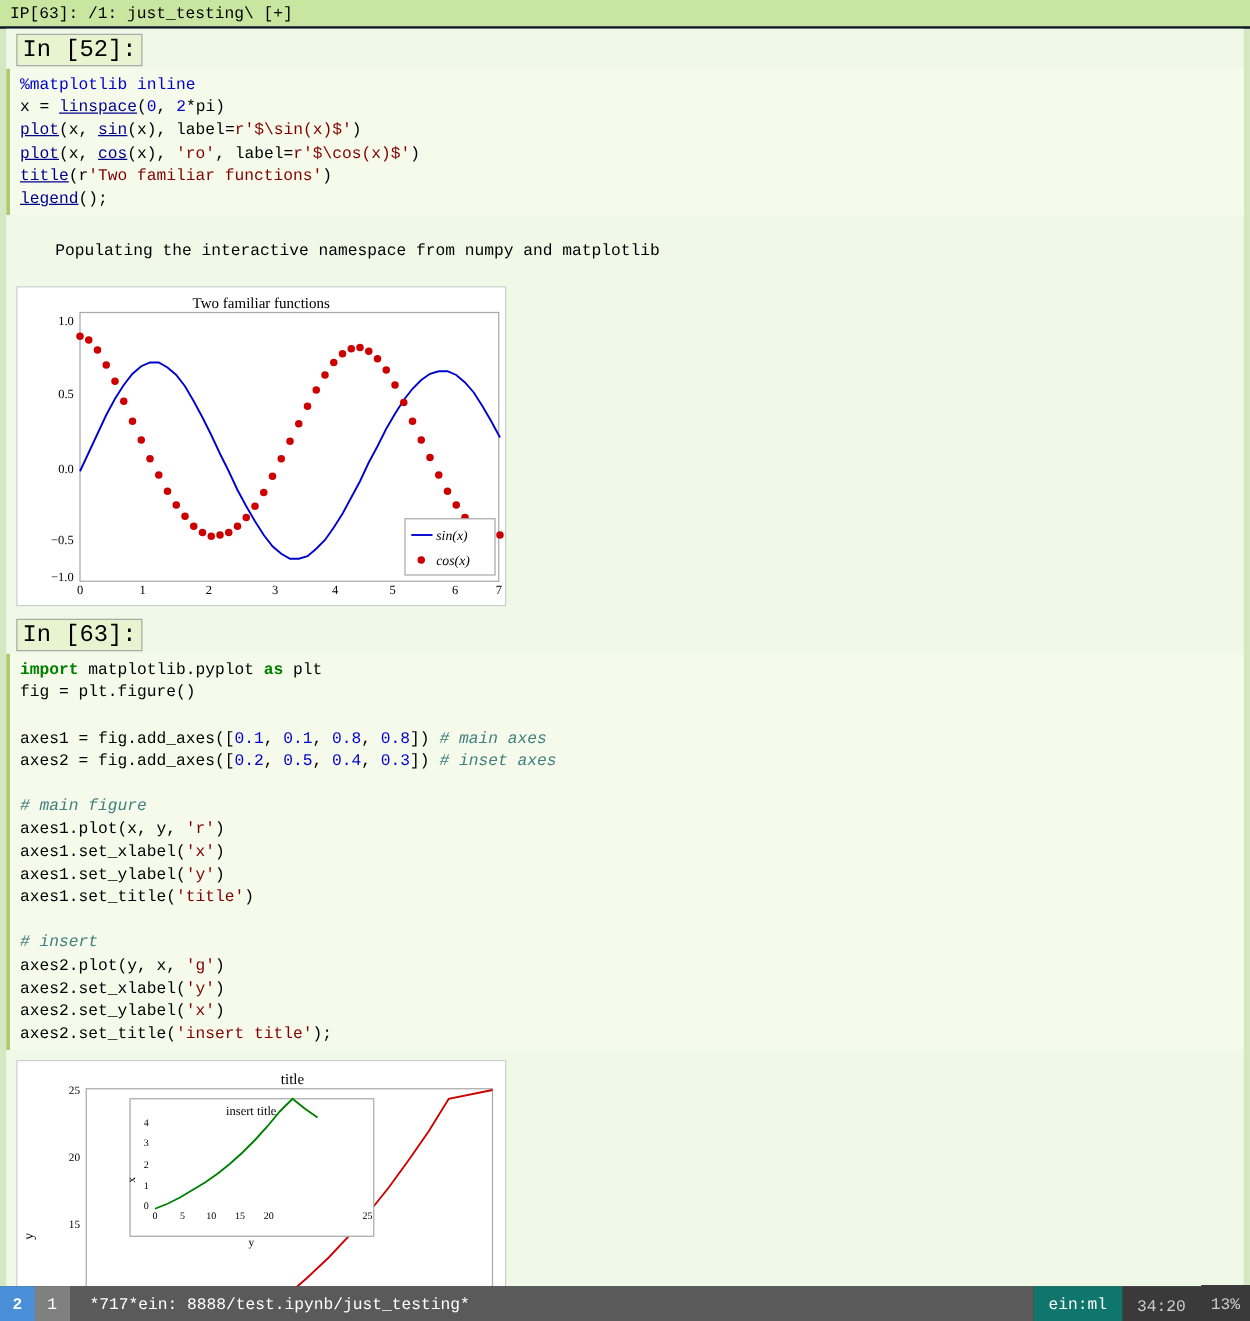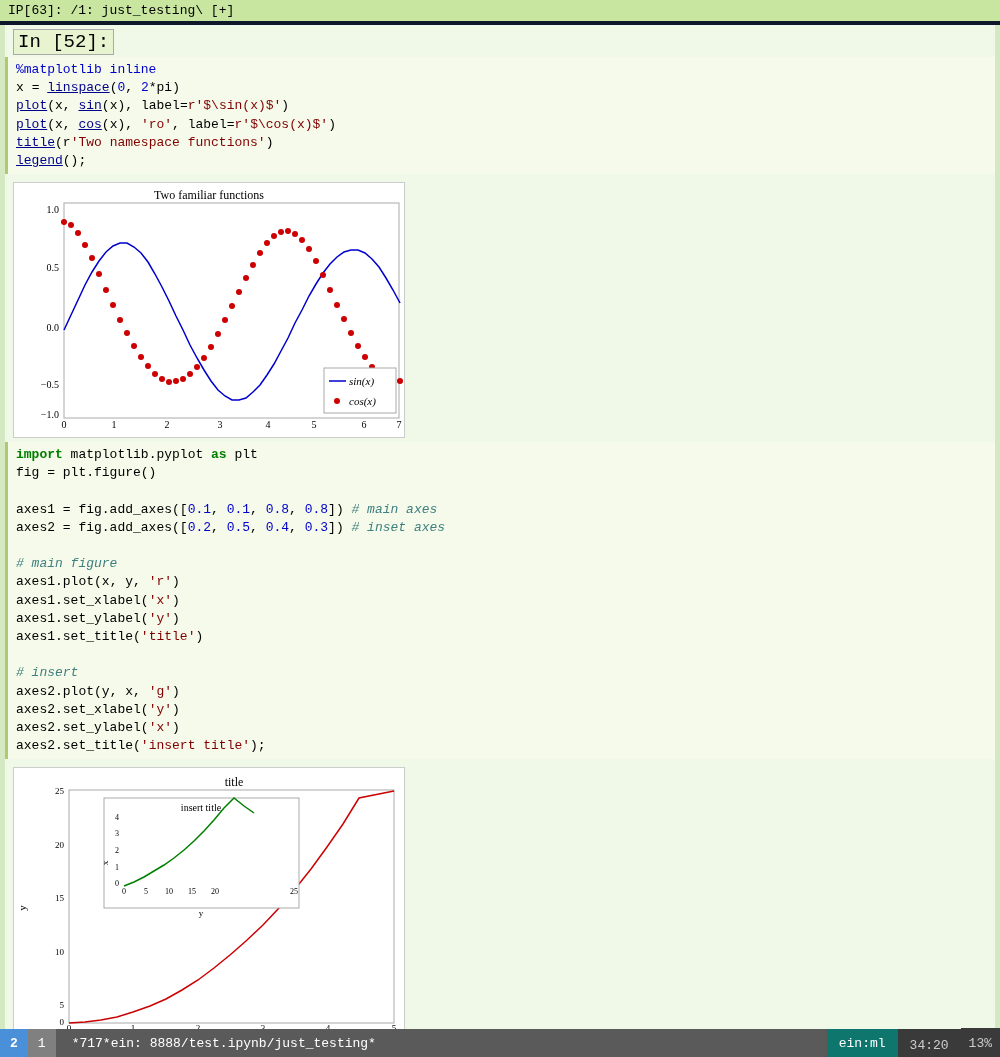--- a/index.html
+++ b/index.html
@@ -9,21 +9,21 @@
       background: #d4e8c2;
       font-family: 'Courier New', Courier, monospace;
       font-size: 13px;
       overflow: hidden;
       position: relative;
     }
 
     
     #title-bar {
       background: #c8e6a0;
-      border-bottom: 4px solid #0f172a;
+      border-bottom: 2px solid #0f172a;
       padding: 3px 8px;
       font-size: 13px;
       color: #000;
     }
 
     
     #notebook {
       background: #f0f8e8;
       width: 990px;
       margin: 0 5px;
@@ -159,24 +159,27 @@
   
   <div style="padding: 4px 8px 0 8px;">
     <span class="cell-input-label">In [52]:</span>
   </div>
 
   
   <div class="cell-block"><span class="magic">%matplotlib inline</span>
 <span class="var">x</span> <span class="punc">=</span> <span class="fn">linspace</span>(<span class="num">0</span>, <span class="num">2</span>*<span class="var">pi</span>)
 <span class="fn">plot</span>(<span class="var">x</span>, <span class="fn">sin</span>(<span class="var">x</span>), <span class="var">label</span>=<span class="str">r'$\sin(x)$'</span>)
 <span class="fn">plot</span>(<span class="var">x</span>, <span class="fn">cos</span>(<span class="var">x</span>), <span class="str">'ro'</span>, <span class="var">label</span>=<span class="str">r'$\cos(x)$'</span>)
-<span class="fn">title</span>(<span class="var">r</span><span class="str">'Two namespace functions'</span>)
+<span class="fn">title</span>(<span class="var">r</span><span class="str">'Two familiar functions'</span>)
 <span class="fn">legend</span>();</div>
 
   
+  <div class="output-text">
+    <span>Populating the interactive namespace from numpy and matplotlib</span>
+  </div>
 
   
   <div class="plot-container">
     <svg width="390" height="250">
 
       <rect x="0" y="0" width="390" height="250" fill="white"></rect>
 
       <text x="195" y="16" text-anchor="middle" font-size="12" font-family="Arial">Two familiar functions</text>
 
       <text x="45" y="30" text-anchor="end" font-size="10" font-family="Arial">1.0</text>
@@ -255,20 +258,23 @@
 
       <line x1="315" y1="198" x2="332" y2="198" stroke="#0000cc" stroke-width="1.5"></line>
       <text x="335" y="202" font-size="11" font-family="serif" font-style="italic">sin(x)</text>
 
       <circle cx="323" cy="218" r="3" fill="#cc0000"></circle>
       <text x="335" y="222" font-size="11" font-family="serif" font-style="italic">cos(x)</text>
     </svg>
   </div>
 
   
+  <div style="padding: 6px 8px 0 8px;">
+    <span class="cell-input-label">In [63]:</span>
+  </div>
 
   
   <div class="cell-block"><span class="kw">import</span> matplotlib.pyplot <span class="kw">as</span> plt
 fig = plt.figure()
 
 axes1 = fig.add_axes([<span class="num">0.1</span>, <span class="num">0.1</span>, <span class="num">0.8</span>, <span class="num">0.8</span>]) <span class="cmt"># main axes</span>
 axes2 = fig.add_axes([<span class="num">0.2</span>, <span class="num">0.5</span>, <span class="num">0.4</span>, <span class="num">0.3</span>]) <span class="cmt"># inset axes</span>
 
 <span class="cmt"># main figure</span>
 axes1.plot(<span class="var">x</span>, <span class="var">y</span>, <span class="str">'r'</span>)

